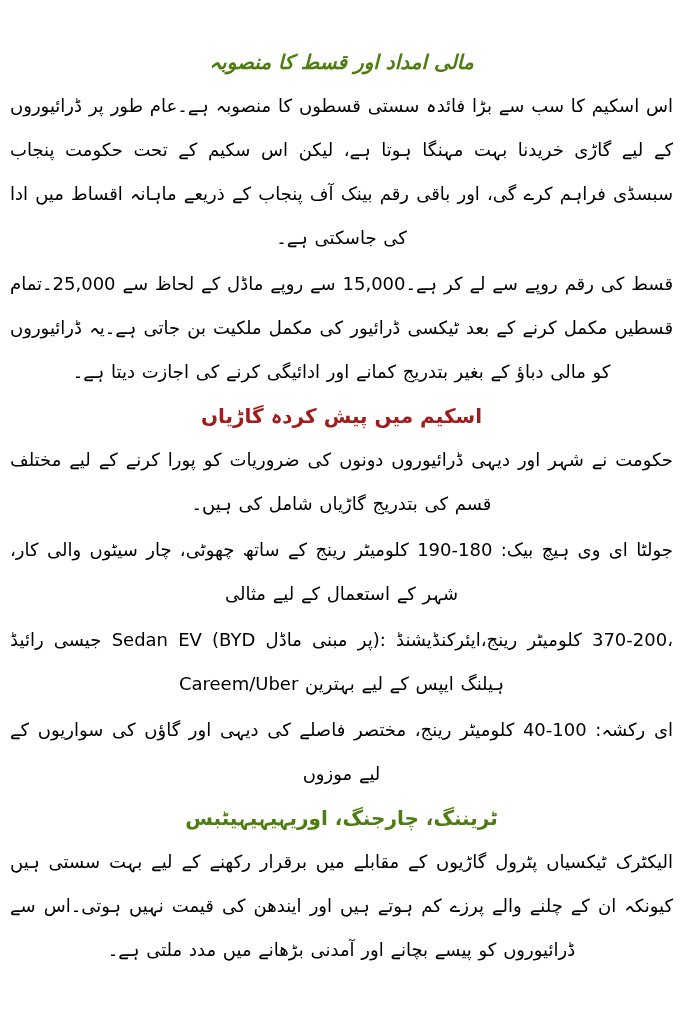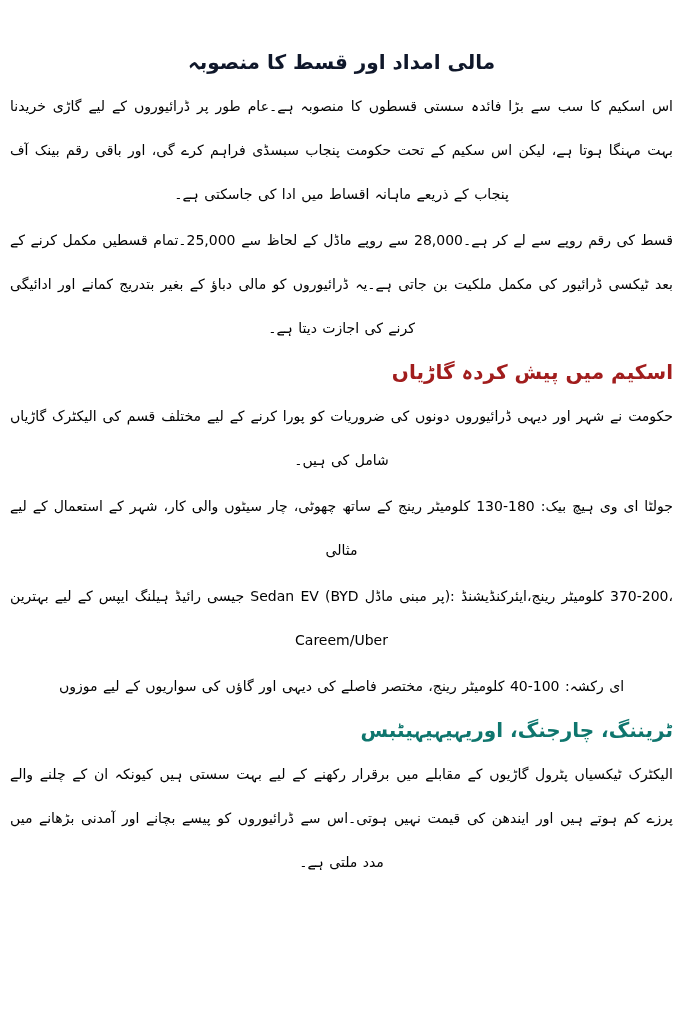--- a/index.html
+++ b/index.html
@@ -23,51 +23,50 @@
   .heading {
     font-size: 20px;
     line-height: 40px;
     font-weight: 700;
     text-align: center;
     color: #a11d1d;
     margin: 0 0 2px 0;
   }
   .heading.gap-top {
     margin-top: 0;
-    text-align: right;
   }
   .para {
-    font-size: 14px;
+    font-size: 18px;
     line-height: 44px;
     font-weight: 500;
     text-align: justify;
     text-align-last: center;
     margin: 0 0 2px 0;
     word-spacing: 1px;
   }
 </style>
 </head>
 <body>
 
 <div class="page" style="background: rgb(255, 255, 255); color: rgb(0, 0, 0);">
 
-  <h2 class="heading" style="color: #0f172a;">مالی امداد اور قسط کا منصوبہ</h2>
+  <h2 class="heading" style="color: #4d7c0f; font-style: italic;">مالی امداد اور قسط کا منصوبہ</h2>
 
   <p class="para">اس اسکیم کا سب سے بڑا فائدہ سستی قسطوں کا منصوبہ ہے۔عام طور پر ڈرائیوروں کے لیے گاڑی خریدنا بہت مہنگا ہوتا ہے، لیکن اس سکیم کے تحت حکومت پنجاب سبسڈی فراہم کرے گی، اور باقی رقم بینک آف پنجاب کے ذریعے ماہانہ اقساط میں ادا کی جاسکتی ہے۔</p>
 
-  <p class="para">قسط کی رقم روپے سے لے کر ہے۔28,000 سے روپے ماڈل کے لحاظ سے 25,000۔تمام قسطیں مکمل کرنے کے بعد ٹیکسی ڈرائیور کی مکمل ملکیت بن جاتی ہے۔یہ ڈرائیوروں کو مالی دباؤ کے بغیر بتدریج کمانے اور ادائیگی کرنے کی اجازت دیتا ہے۔</p>
+  <p class="para">قسط کی رقم روپے سے لے کر ہے۔15,000 سے روپے ماڈل کے لحاظ سے 25,000۔تمام قسطیں مکمل کرنے کے بعد ٹیکسی ڈرائیور کی مکمل ملکیت بن جاتی ہے۔یہ ڈرائیوروں کو مالی دباؤ کے بغیر بتدریج کمانے اور ادائیگی کرنے کی اجازت دیتا ہے۔</p>
 
   <h2 class="heading gap-top" style="color: rgb(161, 29, 29);">اسکیم میں پیش کردہ گاڑیاں</h2>
 
-  <p class="para">حکومت نے شہر اور دیہی ڈرائیوروں دونوں کی ضروریات کو پورا کرنے کے لیے مختلف قسم کی الیکٹرک گاڑیاں شامل کی ہیں۔</p>
+  <p class="para">حکومت نے شہر اور دیہی ڈرائیوروں دونوں کی ضروریات کو پورا کرنے کے لیے مختلف قسم کی بتدریج گاڑیاں شامل کی ہیں۔</p>
 
-  <p class="para">جولٹا ای وی ہیچ بیک: 180-130 کلومیٹر رینج کے ساتھ چھوٹی، چار سیٹوں والی کار، شہر کے استعمال کے لیے مثالی</p>
+  <p class="para">جولٹا ای وی ہیچ بیک: 180-190 کلومیٹر رینج کے ساتھ چھوٹی، چار سیٹوں والی کار، شہر کے استعمال کے لیے مثالی</p>
 
   <p class="para">،370-200 کلومیٹر رینج،ایئرکنڈیشنڈ :(پر مبنی ماڈل Sedan EV (BYD جیسی رائیڈ ہیلنگ ایپس کے لیے بہترین Careem/Uber</p>
 
   <p class="para">ای رکشہ: 100-40 کلومیٹر رینج، مختصر فاصلے کی دیہی اور گاؤں کی سواریوں کے لیے موزوں</p>
 
-  <h2 class="heading gap-top" style="color: #0f766e;">ٹریننگ، چارجنگ، اوریہیہیہیٹبس</h2>
+  <h2 class="heading gap-top" style="color: #4d7c0f;">ٹریننگ، چارجنگ، اوریہیہیہیٹبس</h2>
 
 
   <p class="para">الیکٹرک ٹیکسیاں پٹرول گاڑیوں کے مقابلے میں برقرار رکھنے کے لیے بہت سستی ہیں کیونکہ ان کے چلنے والے پرزے کم ہوتے ہیں اور ایندھن کی قیمت نہیں ہوتی۔اس سے ڈرائیوروں کو پیسے بچانے اور آمدنی بڑھانے میں مدد ملتی ہے۔</p>
 
 </div>
 
 </body></html>

